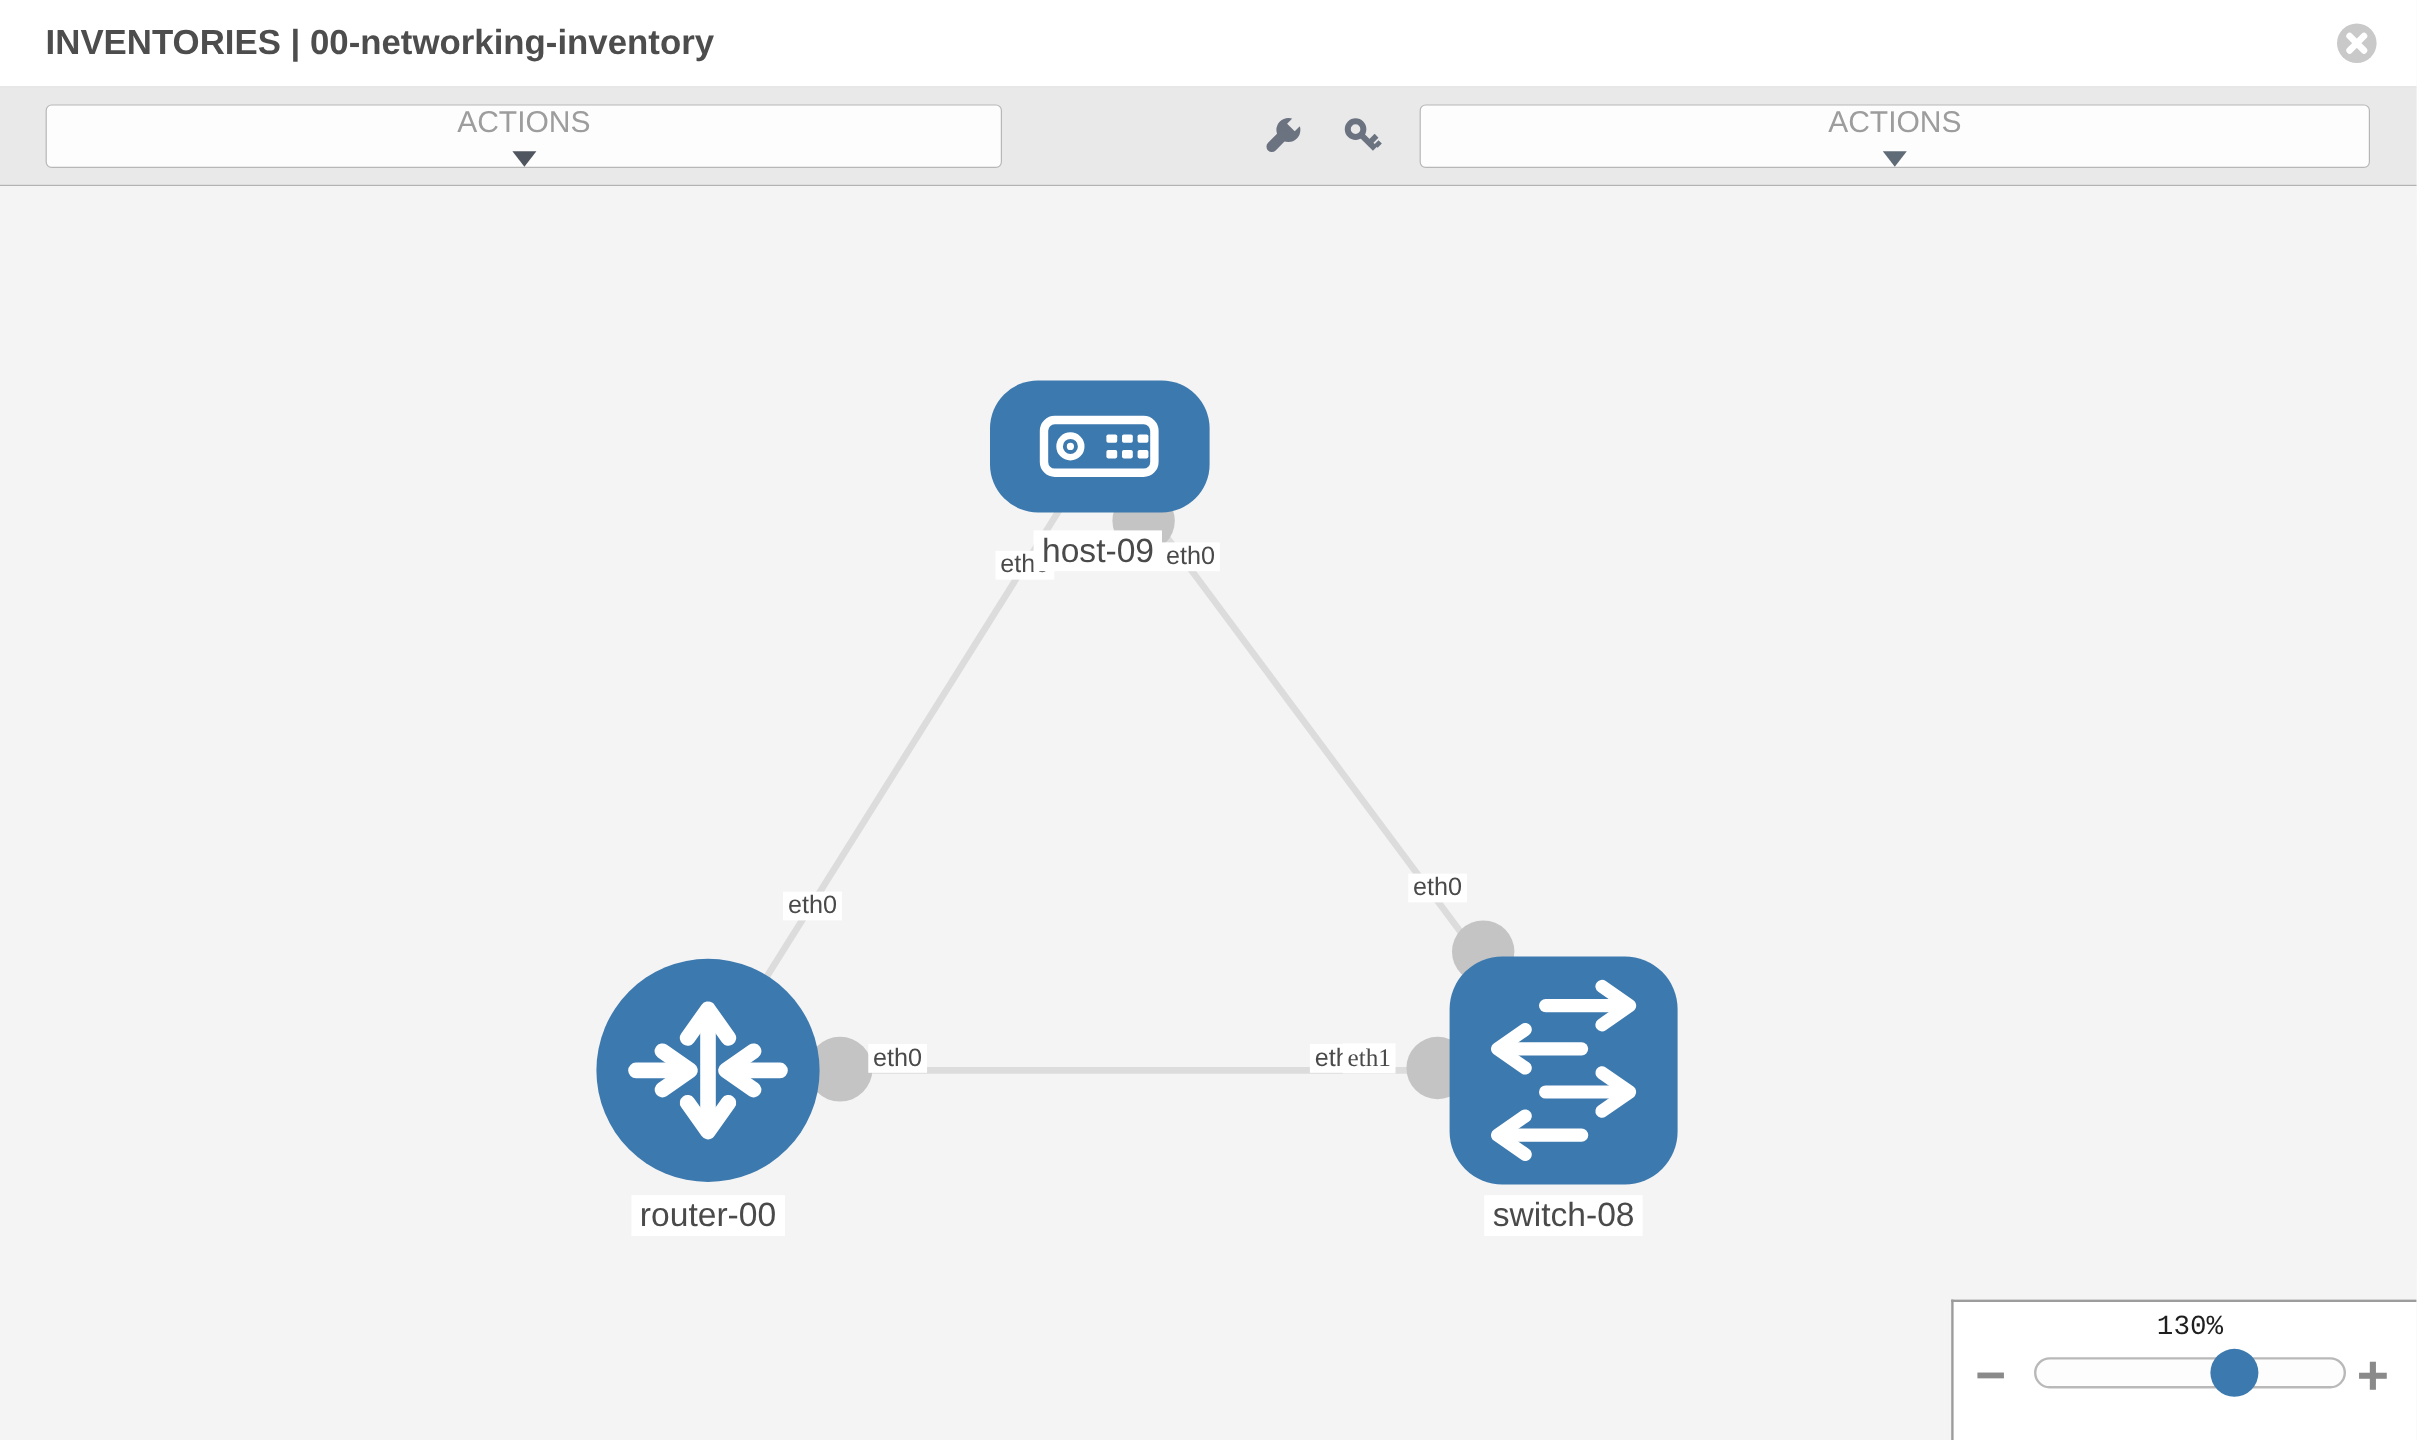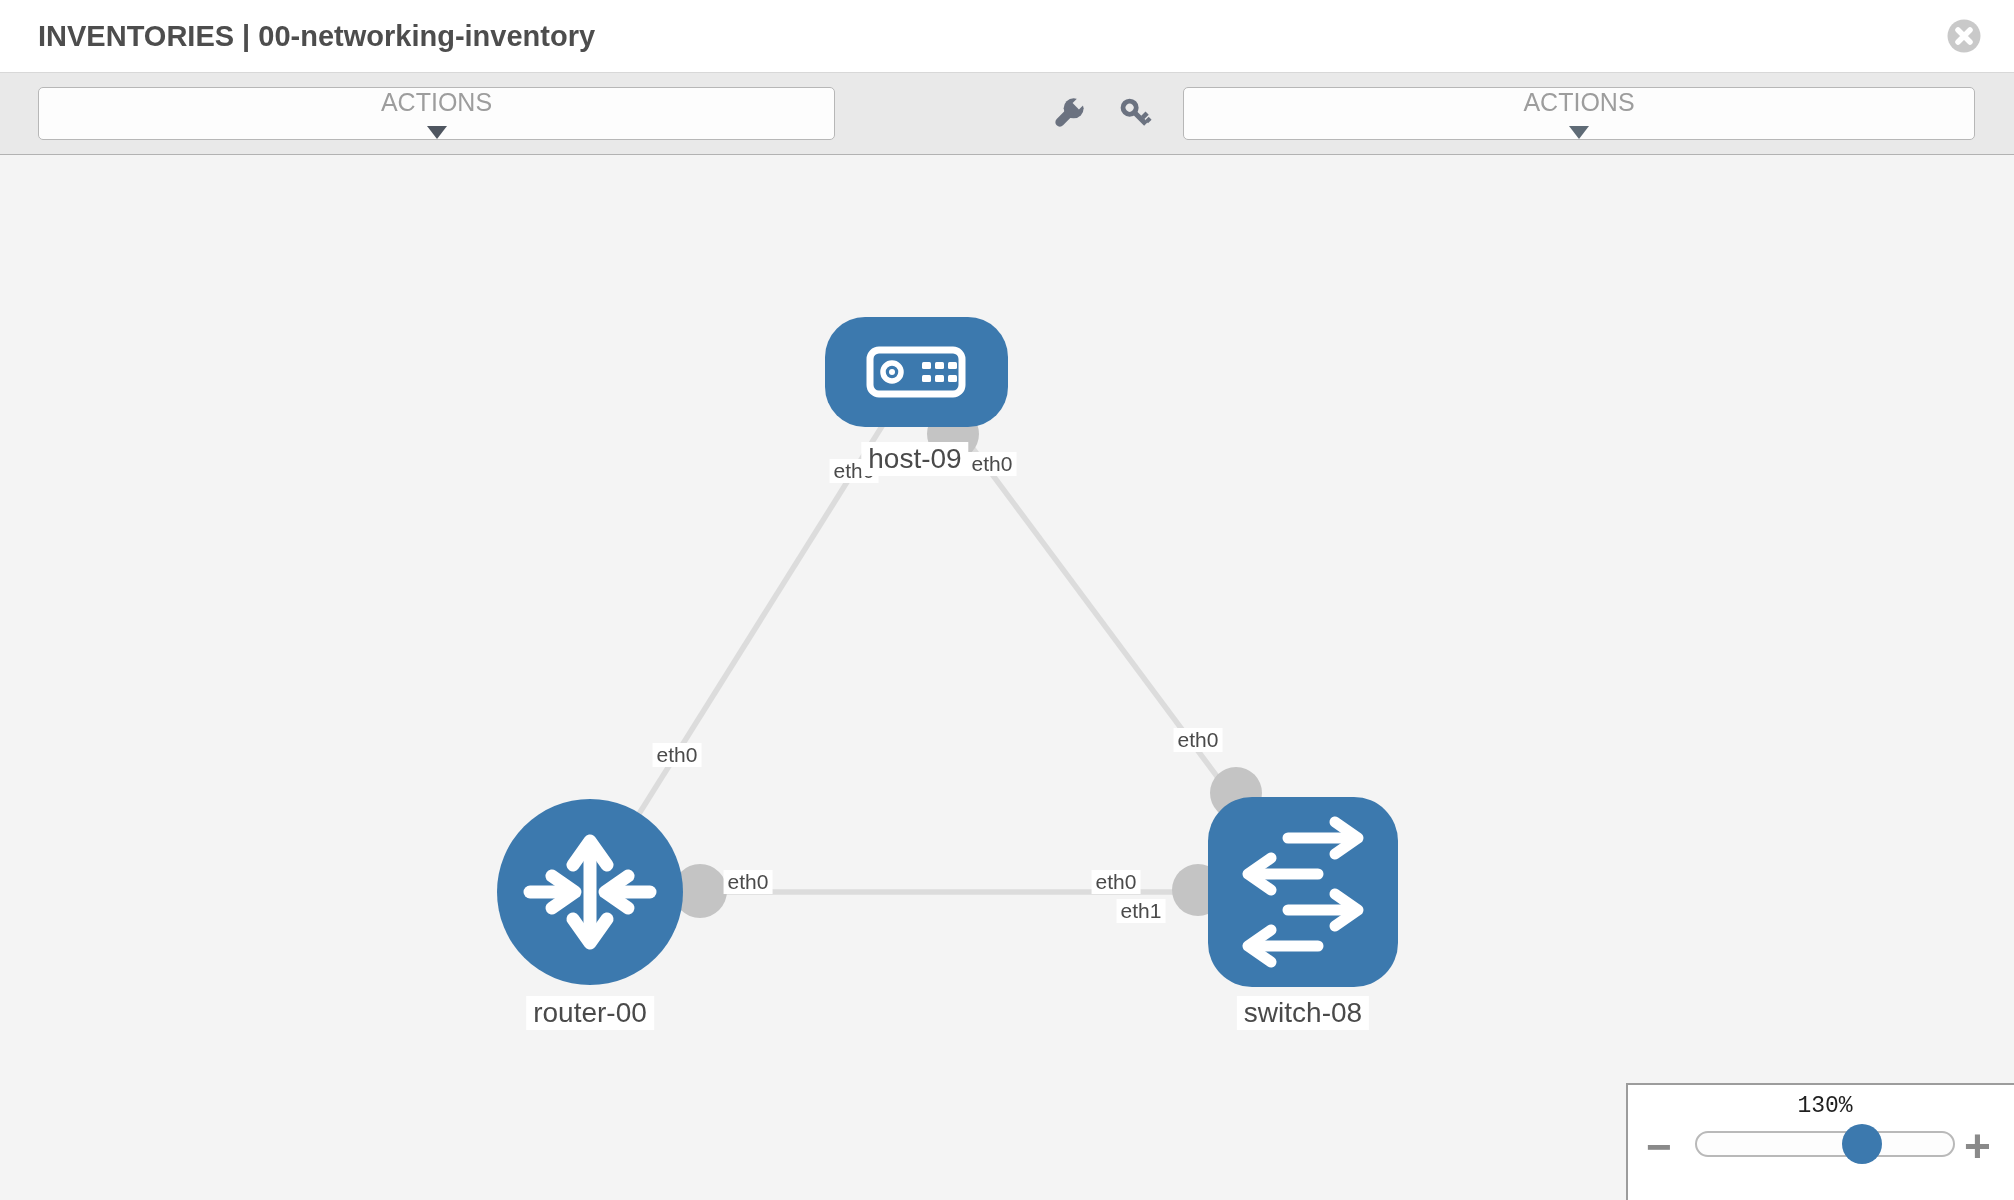--- a/index.html
+++ b/index.html
@@ -158,21 +158,21 @@
         </g>
       </g>
     </svg>
 
     <div class="chip if-chip" style="left:854px;top:316px;">eth0</div>
     <div class="chip if-chip" style="left:992px;top:309px;">eth0</div>
     <div class="chip if-chip" style="left:677px;top:600px;">eth0</div>
     <div class="chip if-chip" style="left:1198px;top:585px;">eth0</div>
     <div class="chip if-chip" style="left:748px;top:727px;">eth0</div>
     <div class="chip if-chip" style="left:1116px;top:727px;">eth0</div>
-    <div class="chip if-chip top" style="left:1141px;top:756px;">eth1</div>
+    <div class="chip if-chip top" style="left:1141px;top:727px;font-family:Liberation Serif, serif;">eth1</div>
 
     <div class="chip node-chip" style="left:915px;top:304px;">host-09</div>
     <div class="chip node-chip" style="left:590px;top:858px;">router-00</div>
     <div class="chip node-chip" style="left:1303px;top:858px;">switch-08</div>
 
     <div class="zoom-panel">
       <div class="zoom-percent">130%</div>
       <button class="zoom-minus">−</button>
       <div class="zoom-track"></div>
       <div class="zoom-knob"></div>

